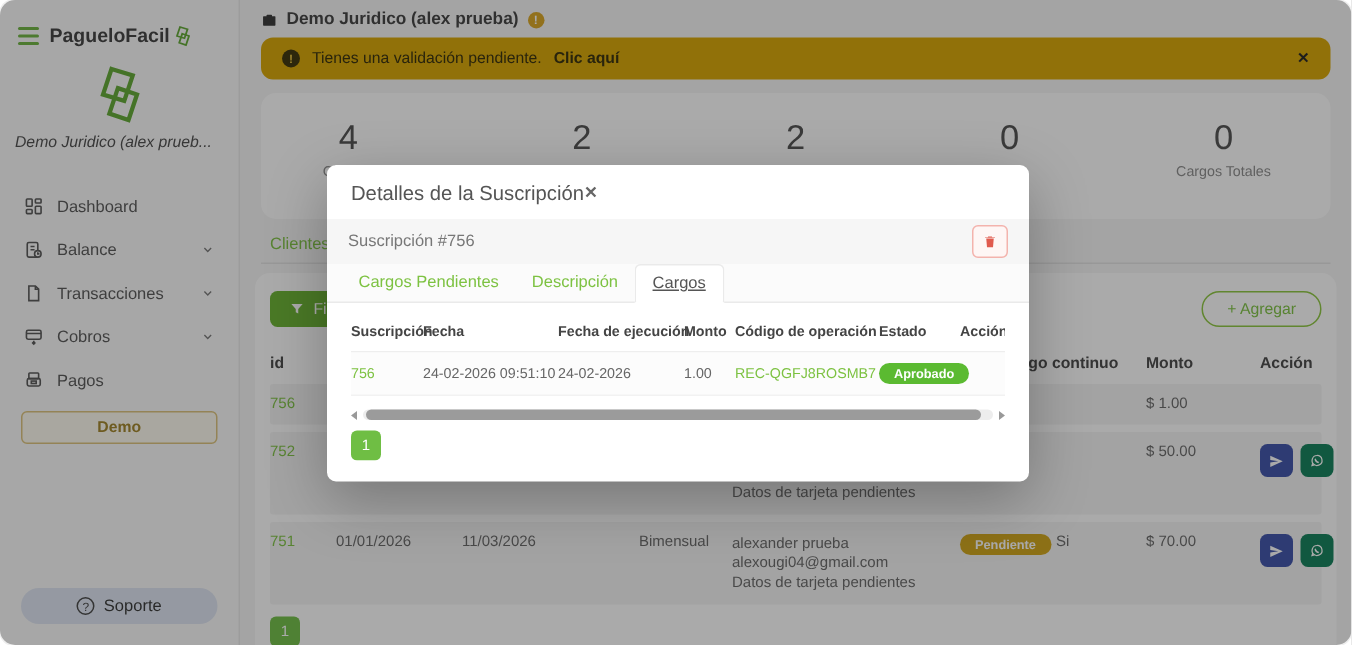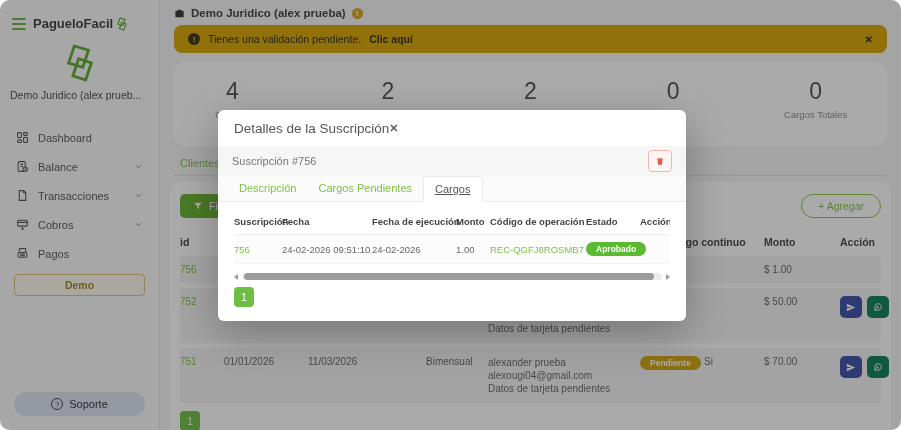--- a/index.html
+++ b/index.html
@@ -5,21 +5,21 @@
   html,body{margin:0;padding:0;background:#fff;font-family:"Liberation Sans",sans-serif;}
   *{box-sizing:border-box;}
   .app{position:relative;width:901px;height:430px;border-radius:10px;overflow:hidden;background:#F6F6F6;display:flex;box-shadow:0 0 0 1px #eee;}
   
   .sidebar{width:160px;background:#FBFBFB;border-right:1px solid #E9E9E9;display:flex;flex-direction:column;flex:none;}
   .side-top{display:flex;align-items:center;gap:7px;padding:16px 12px 4px;}
   .hamburger{display:flex;flex-direction:column;gap:3px;cursor:pointer;}
   .hamburger span{display:block;width:14px;height:2px;background:#6CB33F;border-radius:1px;}
   .brand{display:flex;align-items:center;gap:3px;font-size:13px;font-weight:bold;color:#3D3D3D;}
   .side-logo{text-align:center;margin:8px 0 4px;}
-  .side-account{font-size:10.5px;color:#4A4A4A;padding:2px 10px;white-space:nowrap;overflow:hidden;}
+  .side-account{font-size:10.5px;color:#4A4A4A;padding:2px 10px;white-space:nowrap;overflow:hidden;font-style:italic;}
   .menu{margin-top:20px;}
   .menu-item{display:flex;align-items:center;gap:9px;padding:8px 16px;font-size:11px;color:#555;cursor:pointer;}
   .menu-item .chev{margin-left:auto;}
   .demo-btn{margin:6px 14px;padding:4px 0;text-align:center;font-size:10.5px;font-weight:bold;color:#A08326;background:#FEFBF0;border:1px solid #DCC27A;border-radius:4px;cursor:pointer;}
   .flex-spacer{flex:1;}
   .support-btn{margin:12px 14px 14px;padding:6px 0;display:flex;align-items:center;justify-content:center;gap:6px;background:#DEE5F2;border-radius:14px;font-size:11px;color:#333;cursor:pointer;}
   .q-circle{display:inline-flex;align-items:center;justify-content:center;width:12px;height:12px;border:1px solid #444;border-radius:50%;font-size:8px;color:#444;}
   
   .main{flex:1;display:flex;flex-direction:column;min-width:0;}
   .main-header{display:flex;align-items:center;gap:6px;padding:7px 14px 3px;font-size:11.5px;font-weight:bold;color:#3F3F3F;}
@@ -334,22 +334,22 @@
     </div>
     <div class="modal-sub">
       <span class="sub-label">Suscripción #756</span>
       <button class="delete-btn">
         <svg width="10" height="10" viewBox="0 0 24 24" fill="#E05A4E">
             <path d="M6 7h12l-1.2 14H7.2L6 7zm3-3h6l1 2H8l1-2zM4 5h16v1H4z"></path>
           </svg>
       </button>
     </div>
     <div class="modal-tabs">
+      <span class="mtab">Cargos Pendientes</span>
       <span class="mtab">Descripción</span>
-      <span class="mtab">Cargos Pendientes</span>
       <span class="mtab active">Cargos</span>
     </div>
     <div class="modal-body">
       <div class="m-table">
         <div class="m-thead">
           <div class="mc-susc">Suscripción</div>
           <div class="mc-fecha">Fecha</div>
           <div class="mc-fejec">Fecha de ejecución</div>
           <div class="mc-monto">Monto</div>
           <div class="mc-codigo">Código de operación</div>

